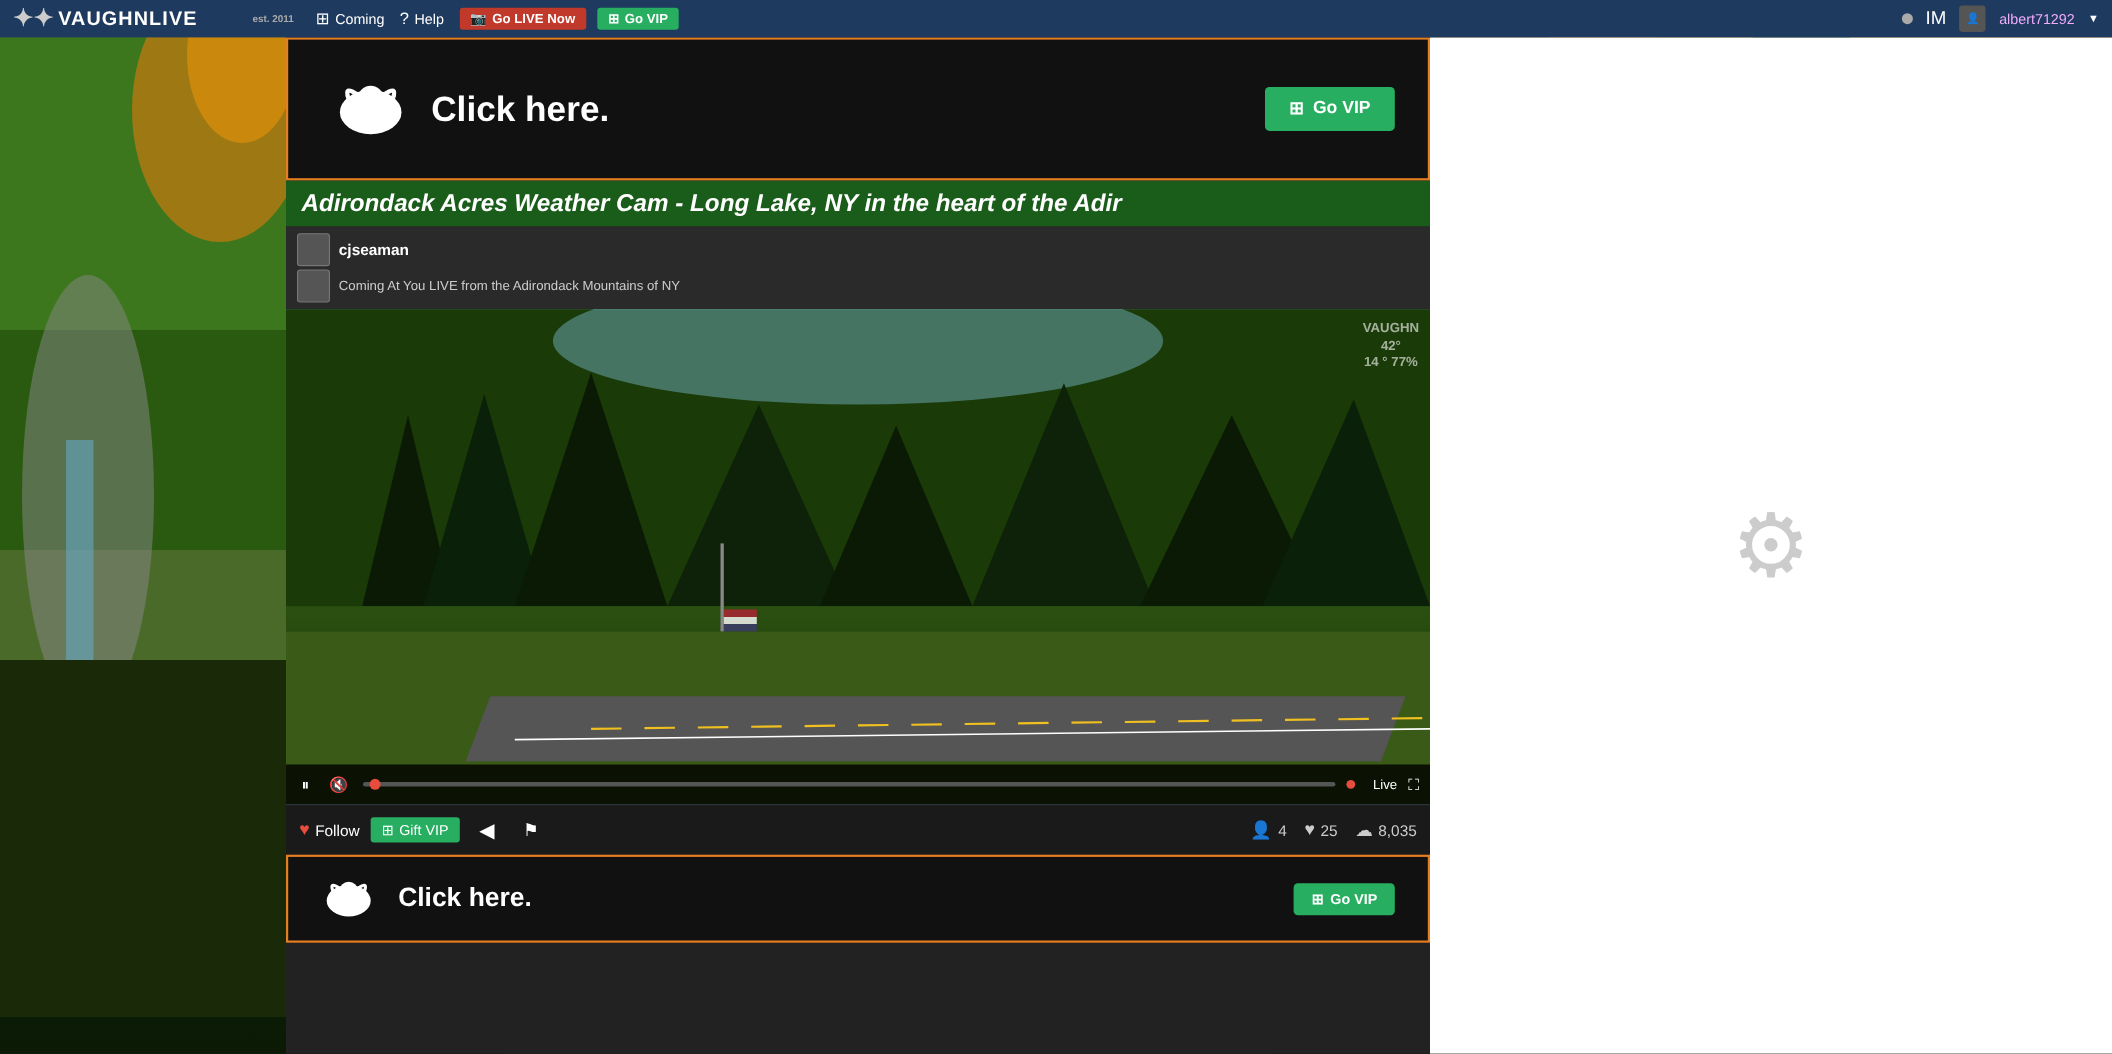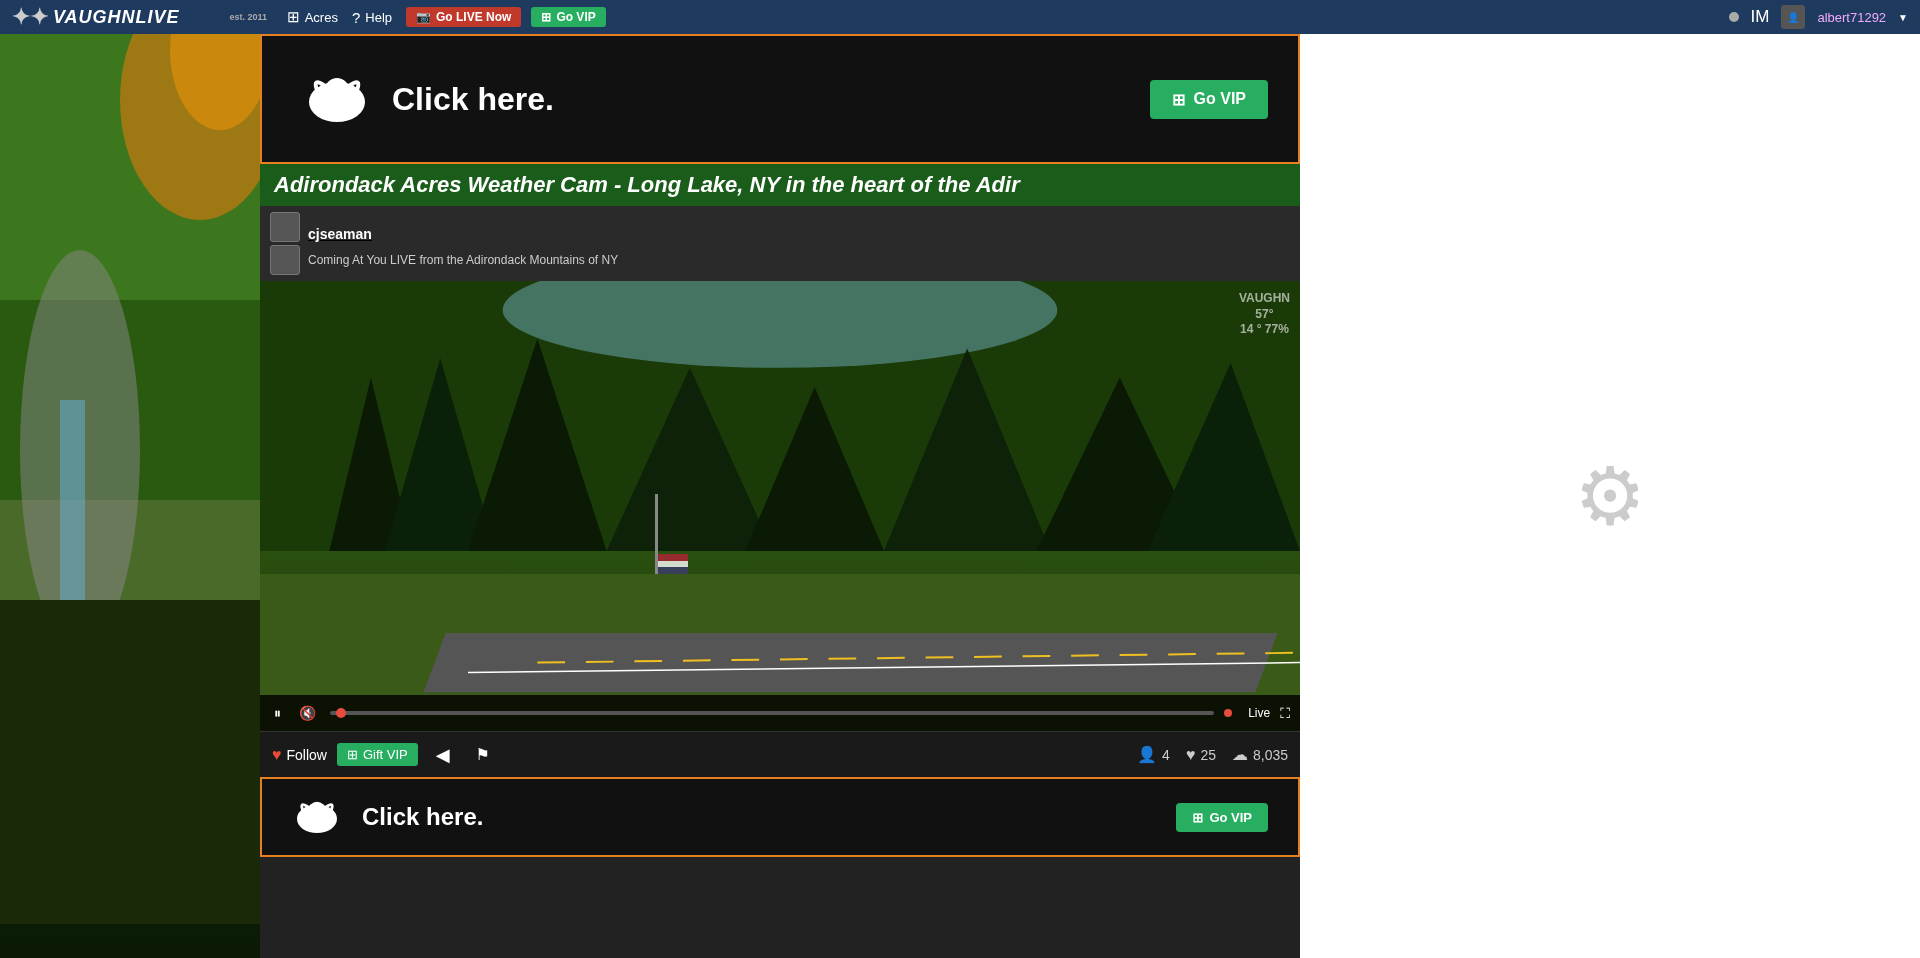--- a/index.html
+++ b/index.html
@@ -29,21 +29,21 @@
       color: white;
       font-size: 18px;
       font-weight: bold;
       margin-right: 20px;
     }
     .nav-logo .icon-mark {
       color: #ccc;
       font-size: 22px;
       margin-right: 4px;
     }
-    .nav-logo .logo-text { color: white; letter-spacing: 1px; font-style: italic; }
+    .nav-logo .logo-text { color: white; letter-spacing: 1px; }
     .nav-logo .est { font-size: 9px; color: #aaa; vertical-align: super; margin-left: 2px; padding-left: 48px; }
     .nav-btn {
       display: flex;
       align-items: center;
       color: white;
       font-size: 13px;
       margin-right: 14px;
       cursor: pointer;
       gap: 5px;
     }
@@ -190,23 +190,22 @@
     
     .channel-info {
       background: #2a2a2a;
       padding: 6px 10px;
       display: flex;
       flex-direction: column;
       gap: 3px;
     }
     .channel-name-row {
       display: flex;
-      align-items: flex-end;
+      align-items: center;
       gap: 8px;
-      text-decoration: underline;
     }
     .channel-avatar {
       width: 30px; height: 30px;
       background: #555;
       border-radius: 3px;
       border: 1px solid #777;
     }
     .channel-name {
       color: white;
       font-size: 14px;
@@ -472,21 +471,21 @@
 <body>
 
 <nav id="navbar">
   <div class="nav-logo">
     <span class="icon-mark">✦✦</span>
     <span class="logo-text">VAUGHNLIVE</span>
     <span class="est">est. 2011</span>
   </div>
   <div class="nav-btn">
     <span class="icon">⊞</span>
-    <span>Acres</span>
+    <span>Coming</span>
   </div>
   <div class="nav-btn">
     <span class="icon">?</span>
     <span>Help</span>
   </div>
   <div class="nav-btn-golive">
     <span>📷</span>
     <span>Go LIVE Now</span>
   </div>
   <div class="nav-btn-govip">
@@ -610,21 +609,21 @@
 
           <line x1="150" y1="100" x2="750" y2="90" stroke="white" stroke-width="1.5"></line>
         </svg>
       </div>
 
       <div class="flag-pole"></div>
       <div class="flag"></div>
 
       <div class="vaughn-watermark">
         <div>VAUGHN</div>
-        <div>57°</div>
+        <div>42°</div>
         <div>14 ° 77%</div>
       </div>
     </div>
 
     <div class="player-controls">
       <span class="ctrl-btn">⏸</span>
       <span class="ctrl-btn">🔇</span>
       <div class="ctrl-progress">
         <div class="ctrl-progress-dot"></div>
       </div>

